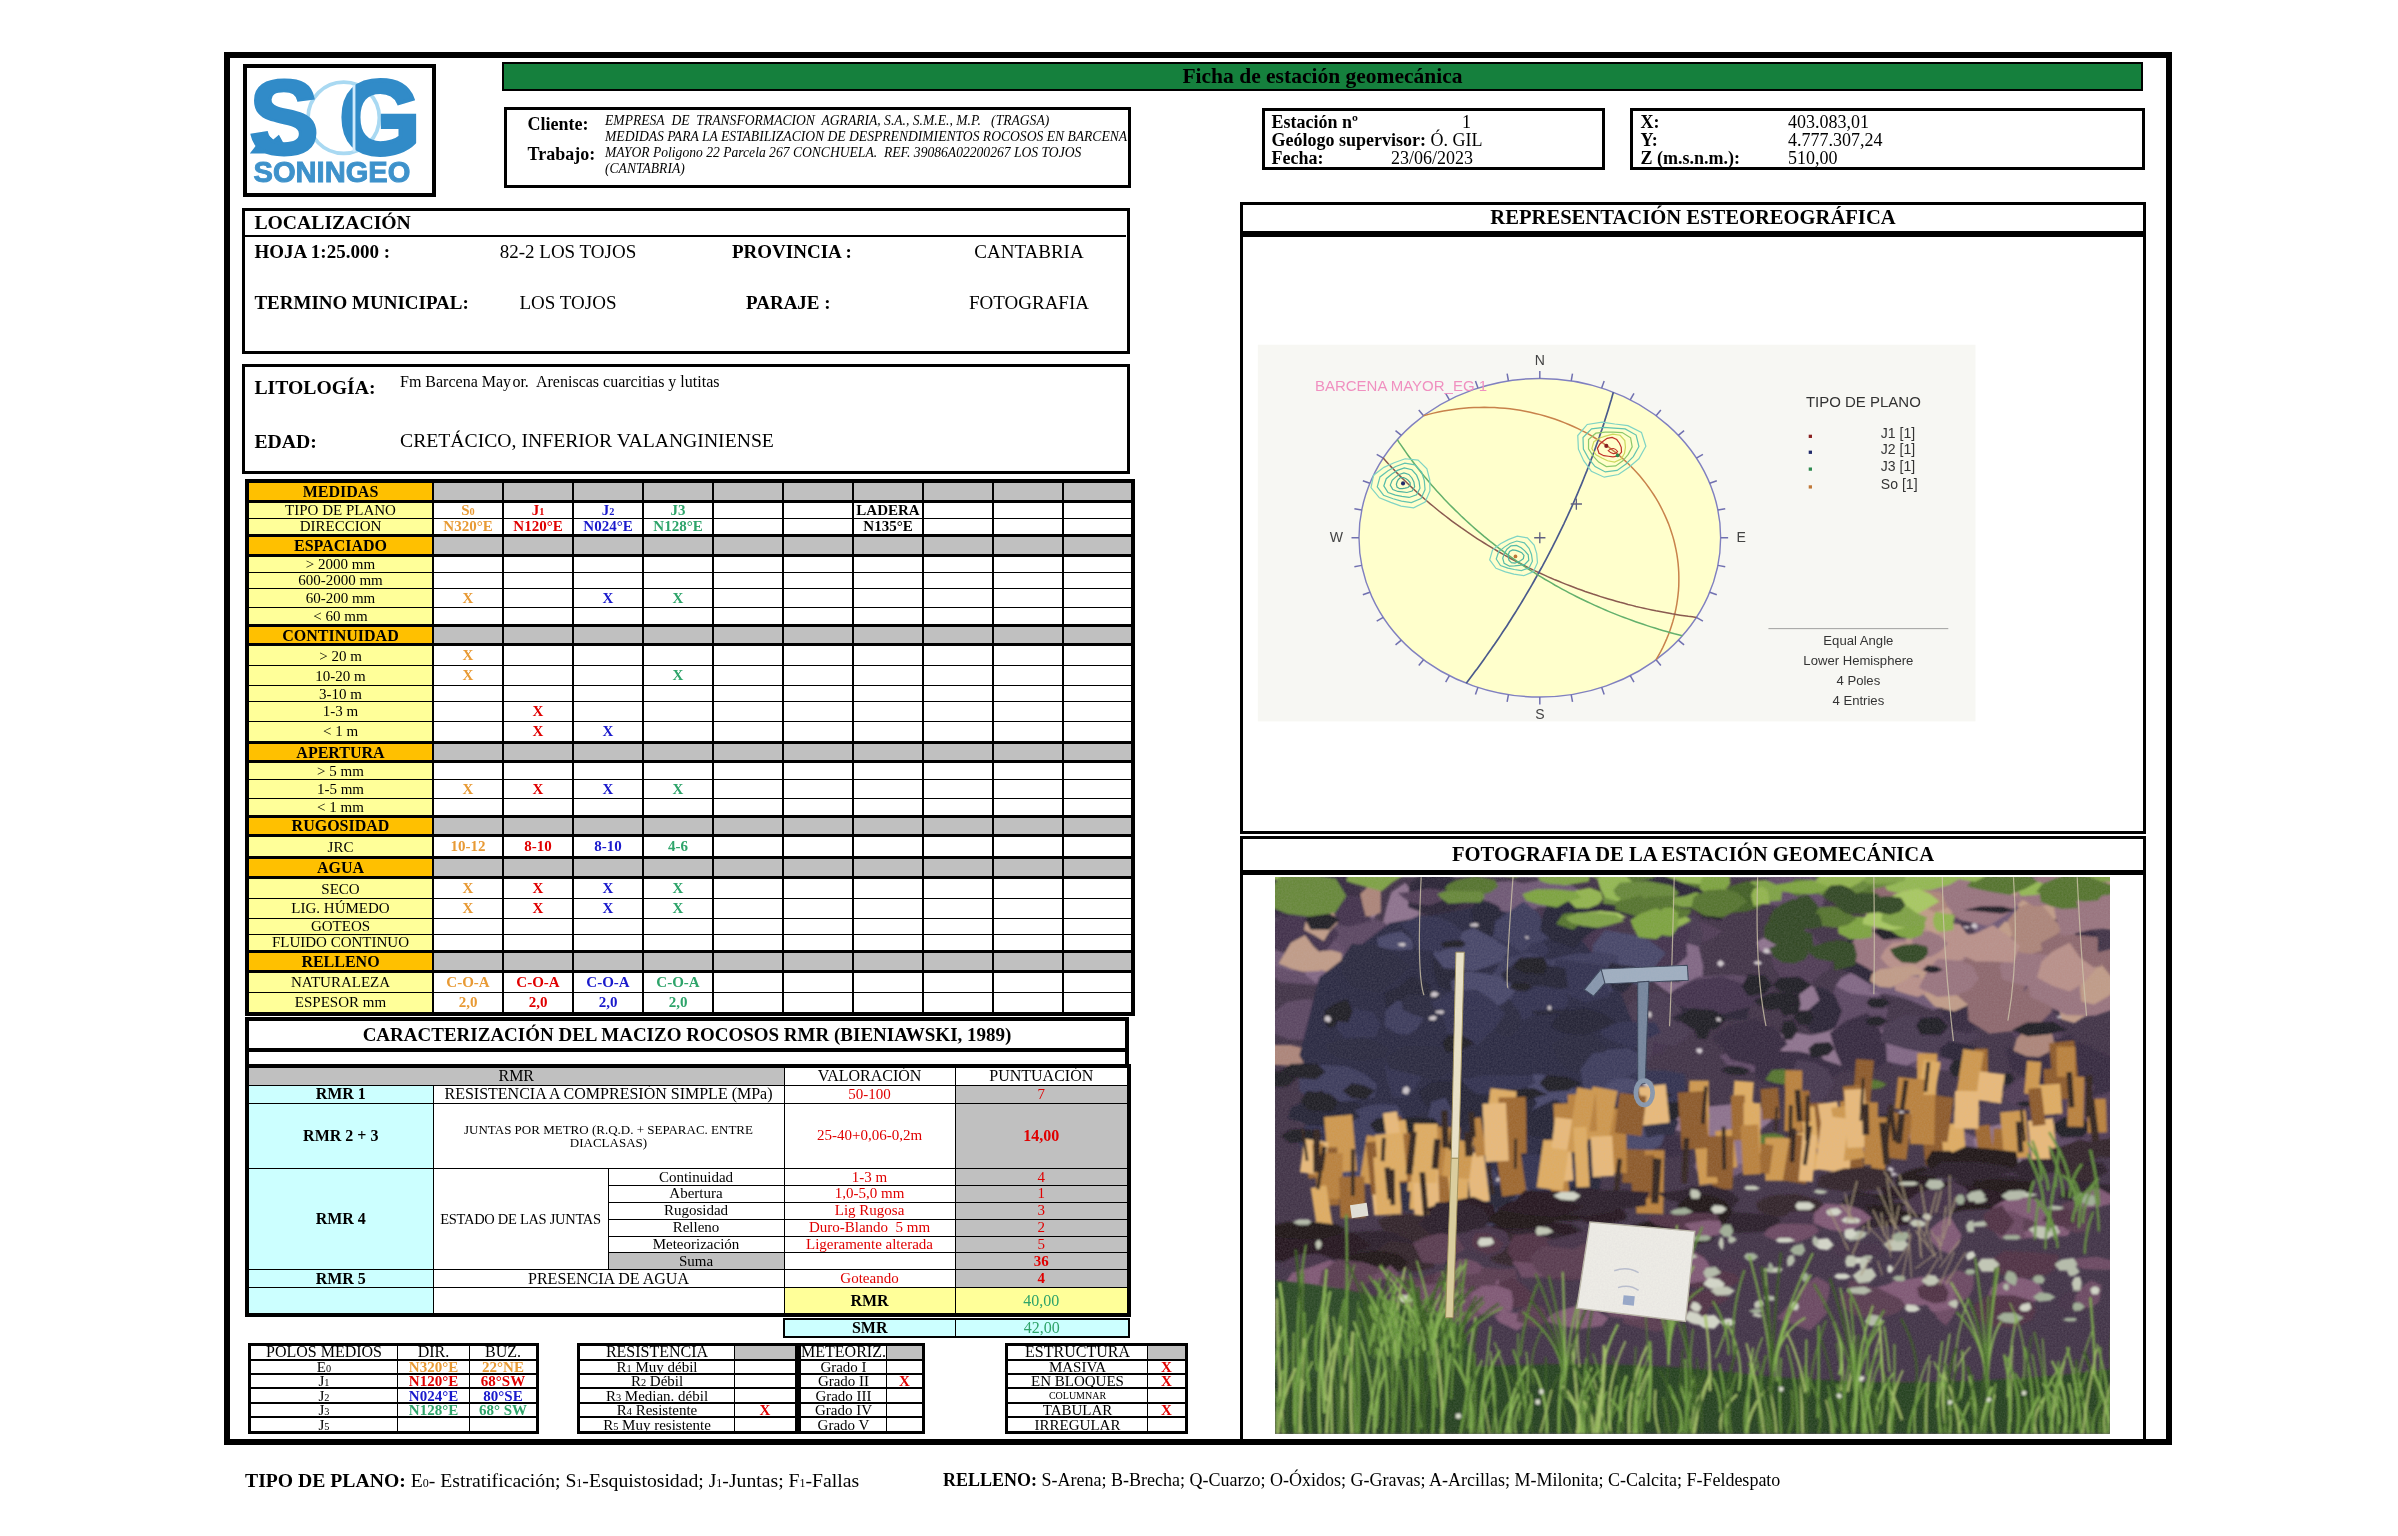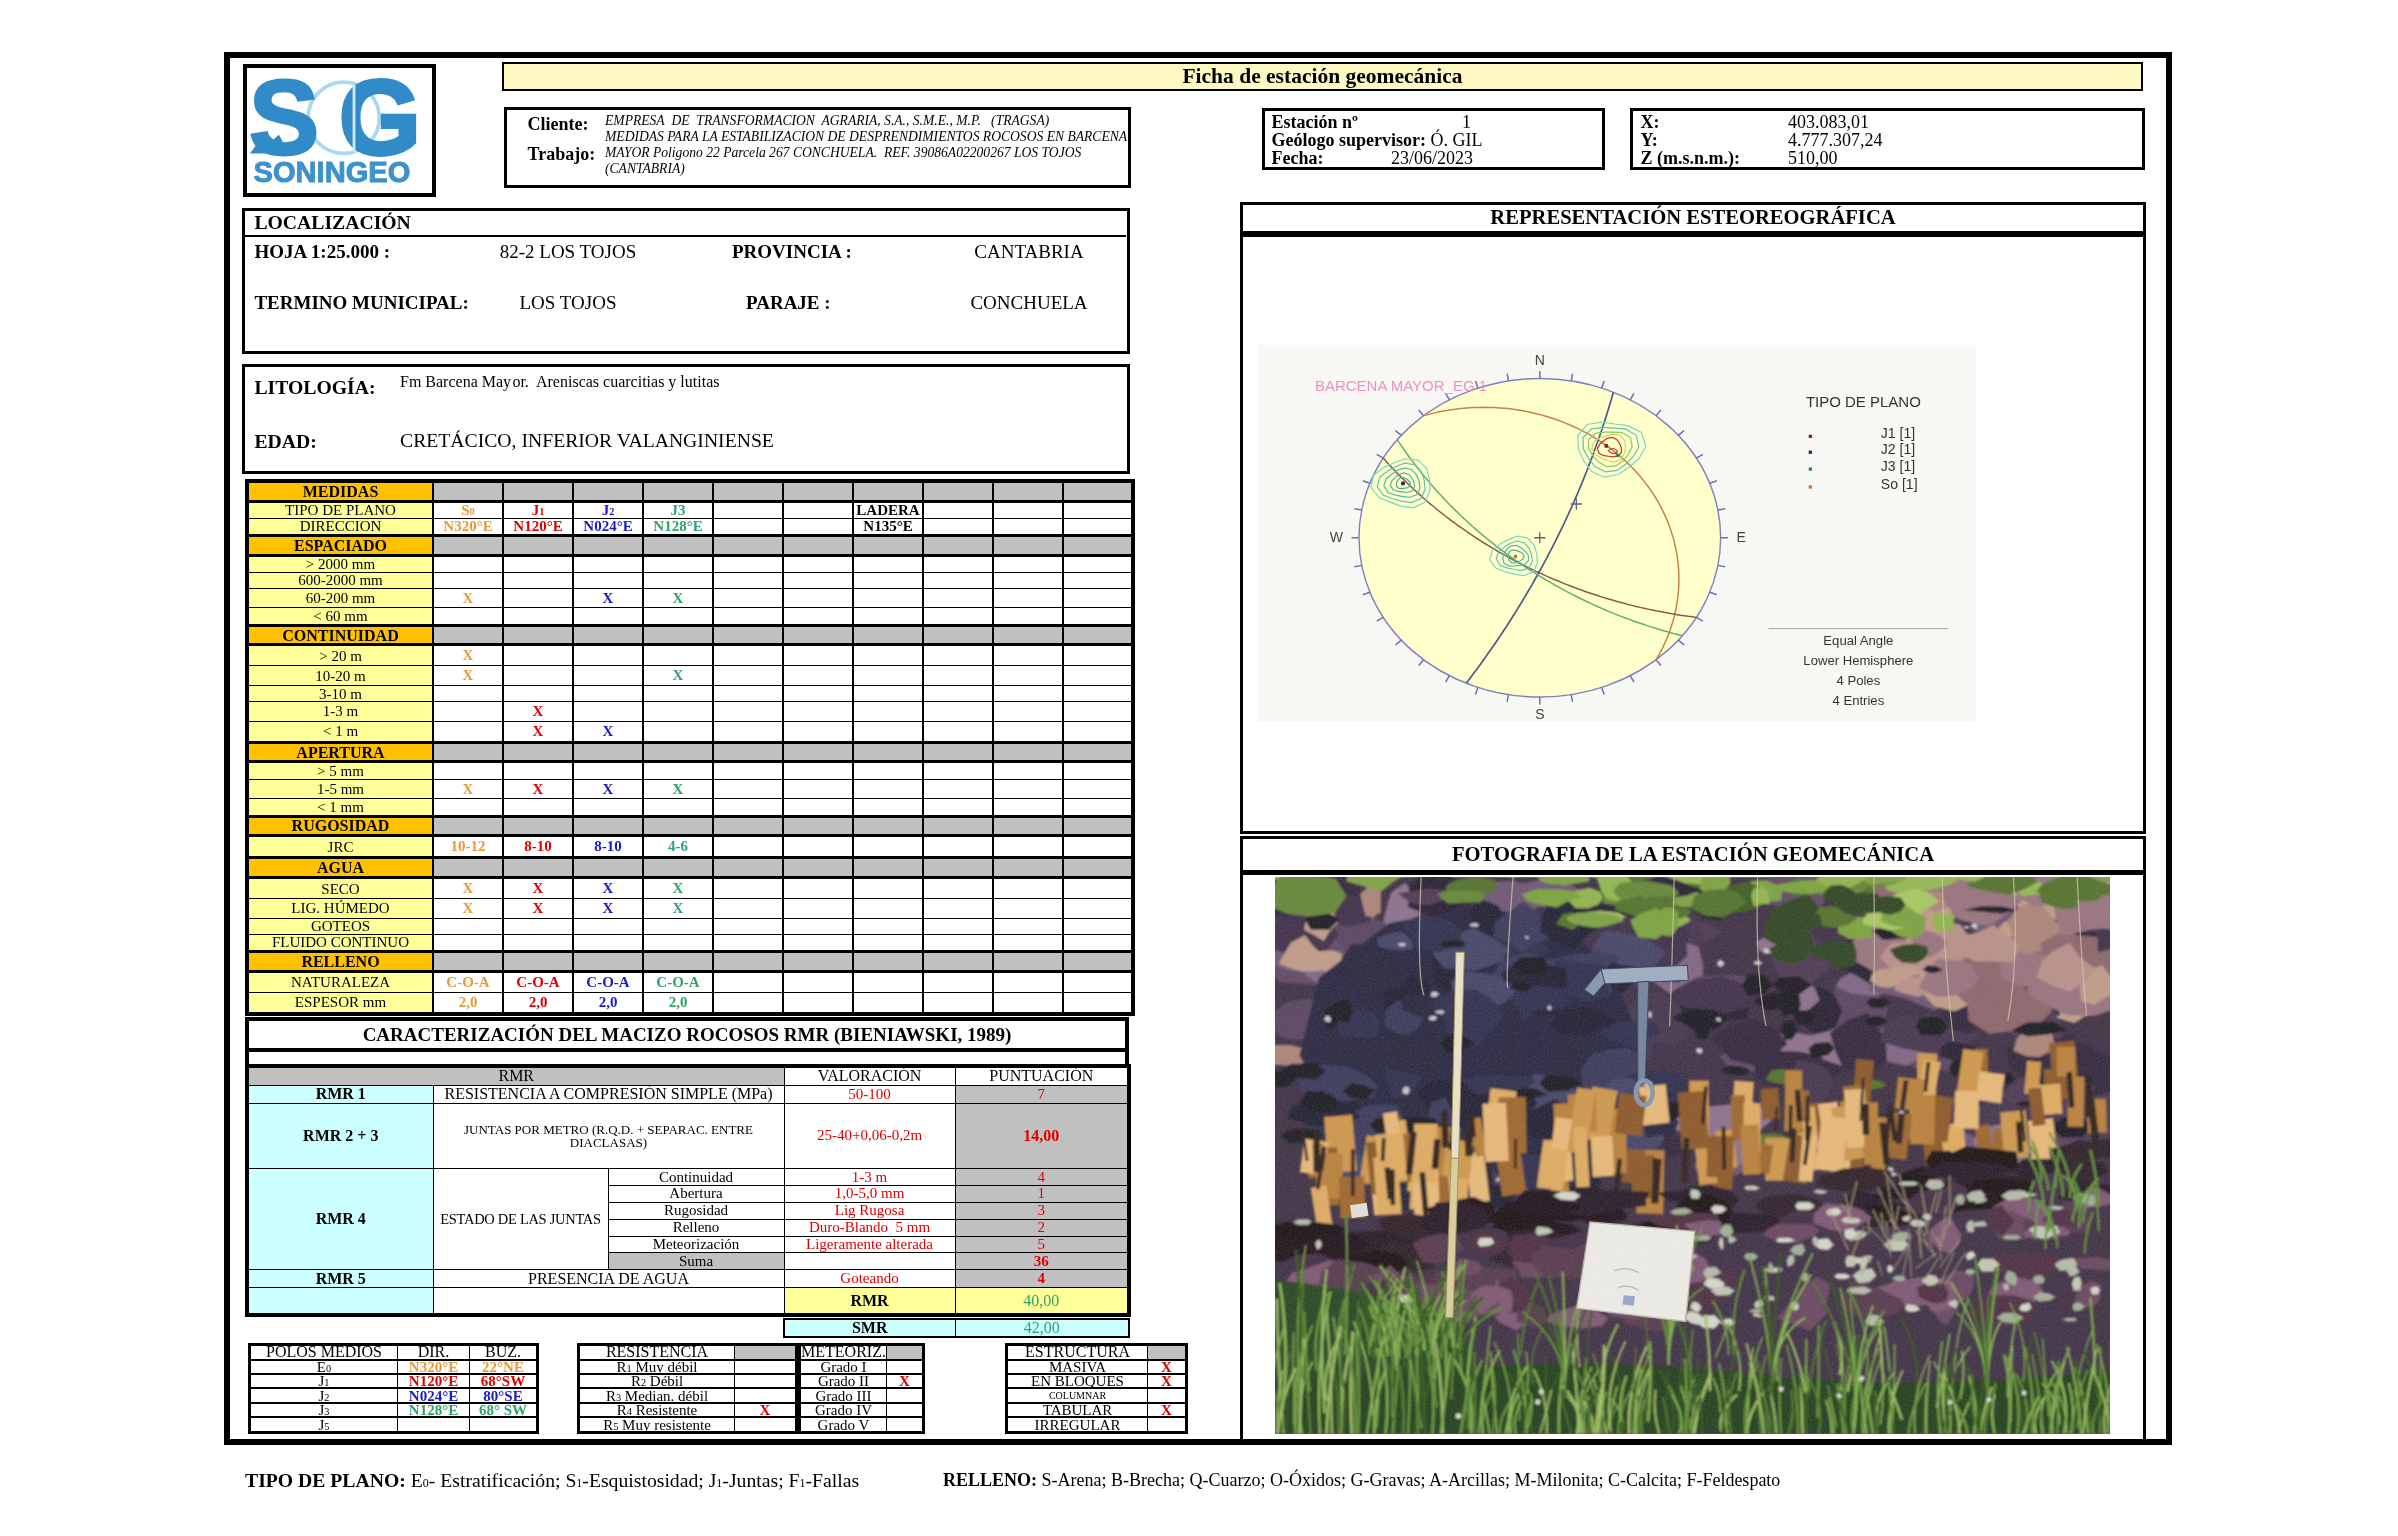--- a/index.html
+++ b/index.html
@@ -23,21 +23,21 @@
 <div class="abs" style="left:224px;top:52px;width:1948px;height:1393px;border:6.6px solid #000;box-sizing:border-box;"></div>
 <div class="bx" style="left:243px;top:64px;width:193px;height:133px;border-width:4.7px;">
 <svg width="184" height="124" viewBox="0 0 196 132">
 <circle cx="103" cy="53" r="38" fill="none" stroke="#a9d9f2" stroke-width="4"></circle>
 <polygon points="3,91 20,69 28,76 34,71 45,91" fill="#318bc8"></polygon>
 <text x="2" y="92" font-family="Liberation Sans,sans-serif" font-weight="bold" font-size="112" fill="#318bc8" stroke="#318bc8" stroke-width="3">S</text>
 <text x="98" y="92" font-family="Liberation Sans,sans-serif" font-weight="bold" font-size="112" fill="#318bc8" stroke="#318bc8" stroke-width="4">G</text>
 <line x1="114" y1="18" x2="114" y2="89" stroke="#cfeafc" stroke-width="3"></line>
 <text x="7" y="121" font-family="Liberation Sans,sans-serif" font-weight="bold" font-size="31" fill="#3e92cb" letter-spacing="0" stroke="#3e92cb" stroke-width="1">SONINGEO</text>
 </svg></div>
-<div class="abs" style="left:502px;top:62px;width:1641px;height:29px;border:2.8px solid #000;box-sizing:border-box;background:#fef9c3;text-align:center;font-weight:bold;font-size:21.5px;line-height:24px;">Ficha de estación geomecánica</div>
+<div class="abs" style="left:502px;top:62px;width:1641px;height:29px;border:2.8px solid #000;box-sizing:border-box;background:#15803d;text-align:center;font-weight:bold;font-size:21.5px;line-height:24px;">Ficha de estación geomecánica</div>
 <div class="bx" style="left:504px;top:107px;width:627px;height:81px;">
 <div class="abs" style="left:20.6px;top:3.7px;font-weight:bold;font-size:18px;">Cliente:</div>
 <div class="abs" style="left:20.6px;top:34px;font-weight:bold;font-size:18px;">Trabajo:</div>
 <div class="abs" style="left:98px;top:2.8px;font-style:italic;font-size:13.6px;line-height:16px;white-space:nowrap;">EMPRESA&nbsp; DE&nbsp; TRANSFORMACION&nbsp; AGRARIA,&nbsp;S.A.,&nbsp;S.M.E.,&nbsp;M.P.&nbsp;&nbsp; (TRAGSA)<br>MEDIDAS PARA LA ESTABILIZACION DE DESPRENDIMIENTOS ROCOSOS EN BARCENA<br>MAYOR Poligono 22 Parcela 267 CONCHUELA.&nbsp; REF. 39086A02200267 LOS TOJOS<br>(CANTABRIA)</div>
 </div>
 <div class="bx" style="left:1262px;top:108px;width:343px;height:62px;">
 <div class="abs" style="left:6.6px;top:0.9px;font-weight:bold;font-size:18px;">Estación nº</div>
 <div class="abs" style="left:197px;top:0.9px;font-size:18px;">1</div>
 <div class="abs" style="left:6.6px;top:19px;font-weight:bold;font-size:18px;">Geólogo supervisor:</div>
 <div class="abs" style="left:161px;top:19px;font-size:18px;">&nbsp;Ó. GIL</div>
@@ -54,21 +54,21 @@
 </div>
 <div class="bx" style="left:242px;top:208px;width:888px;height:146px;">
 <div class="abs" style="left:0px;top:0px;width:881px;height:24px;border-bottom:2.8px solid #000;font-weight:bold;font-size:19.7px;"><span style="margin-left:9.4px;">LOCALIZACIÓN</span></div>
 <div class="abs" style="left:9.4px;top:30px;font-weight:bold;font-size:19px;">HOJA 1:25.000 :</div>
 <div class="abs" style="left:159px;top:30px;width:328px;text-align:center;font-size:19px;">82-2 LOS TOJOS</div>
 <div class="abs" style="left:487px;top:30px;font-weight:bold;font-size:19px;">PROVINCIA :</div>
 <div class="abs" style="left:620px;top:30px;width:328px;text-align:center;font-size:19px;">CANTABRIA</div>
 <div class="abs" style="left:9.4px;top:81px;font-weight:bold;font-size:19px;">TERMINO MUNICIPAL:</div>
 <div class="abs" style="left:159px;top:81px;width:328px;text-align:center;font-size:19px;">LOS TOJOS</div>
 <div class="abs" style="left:501px;top:81px;font-weight:bold;font-size:19px;">PARAJE :</div>
-<div class="abs" style="left:620px;top:81px;width:328px;text-align:center;font-size:19px;">CONCHUELA</div>
+<div class="abs" style="left:620px;top:81px;width:328px;text-align:center;font-size:19px;">FOTOGRAFIA</div>
 </div>
 <div class="bx" style="left:242px;top:364px;width:888px;height:110px;">
 <div class="abs" style="left:9.4px;top:9.4px;font-weight:bold;font-size:19.7px;">LITOLOGÍA:</div>
 <div class="abs" style="left:155px;top:5.6px;font-size:16px;">Fm Barcena May or.&nbsp; Areniscas cuarcitias y lutitas</div>
 <div class="abs" style="left:9.4px;top:63px;font-weight:bold;font-size:19.7px;">EDAD:</div>
 <div class="abs" style="left:155px;top:62px;font-size:19.7px;">CRETÁCICO, INFERIOR VALANGINIENSE</div>
 </div>
 <div class="abs" style="left:245px;top:479px;">
       <table style="width:884px;height:537px;border:4.7px solid #000;">
         <colgroup>

